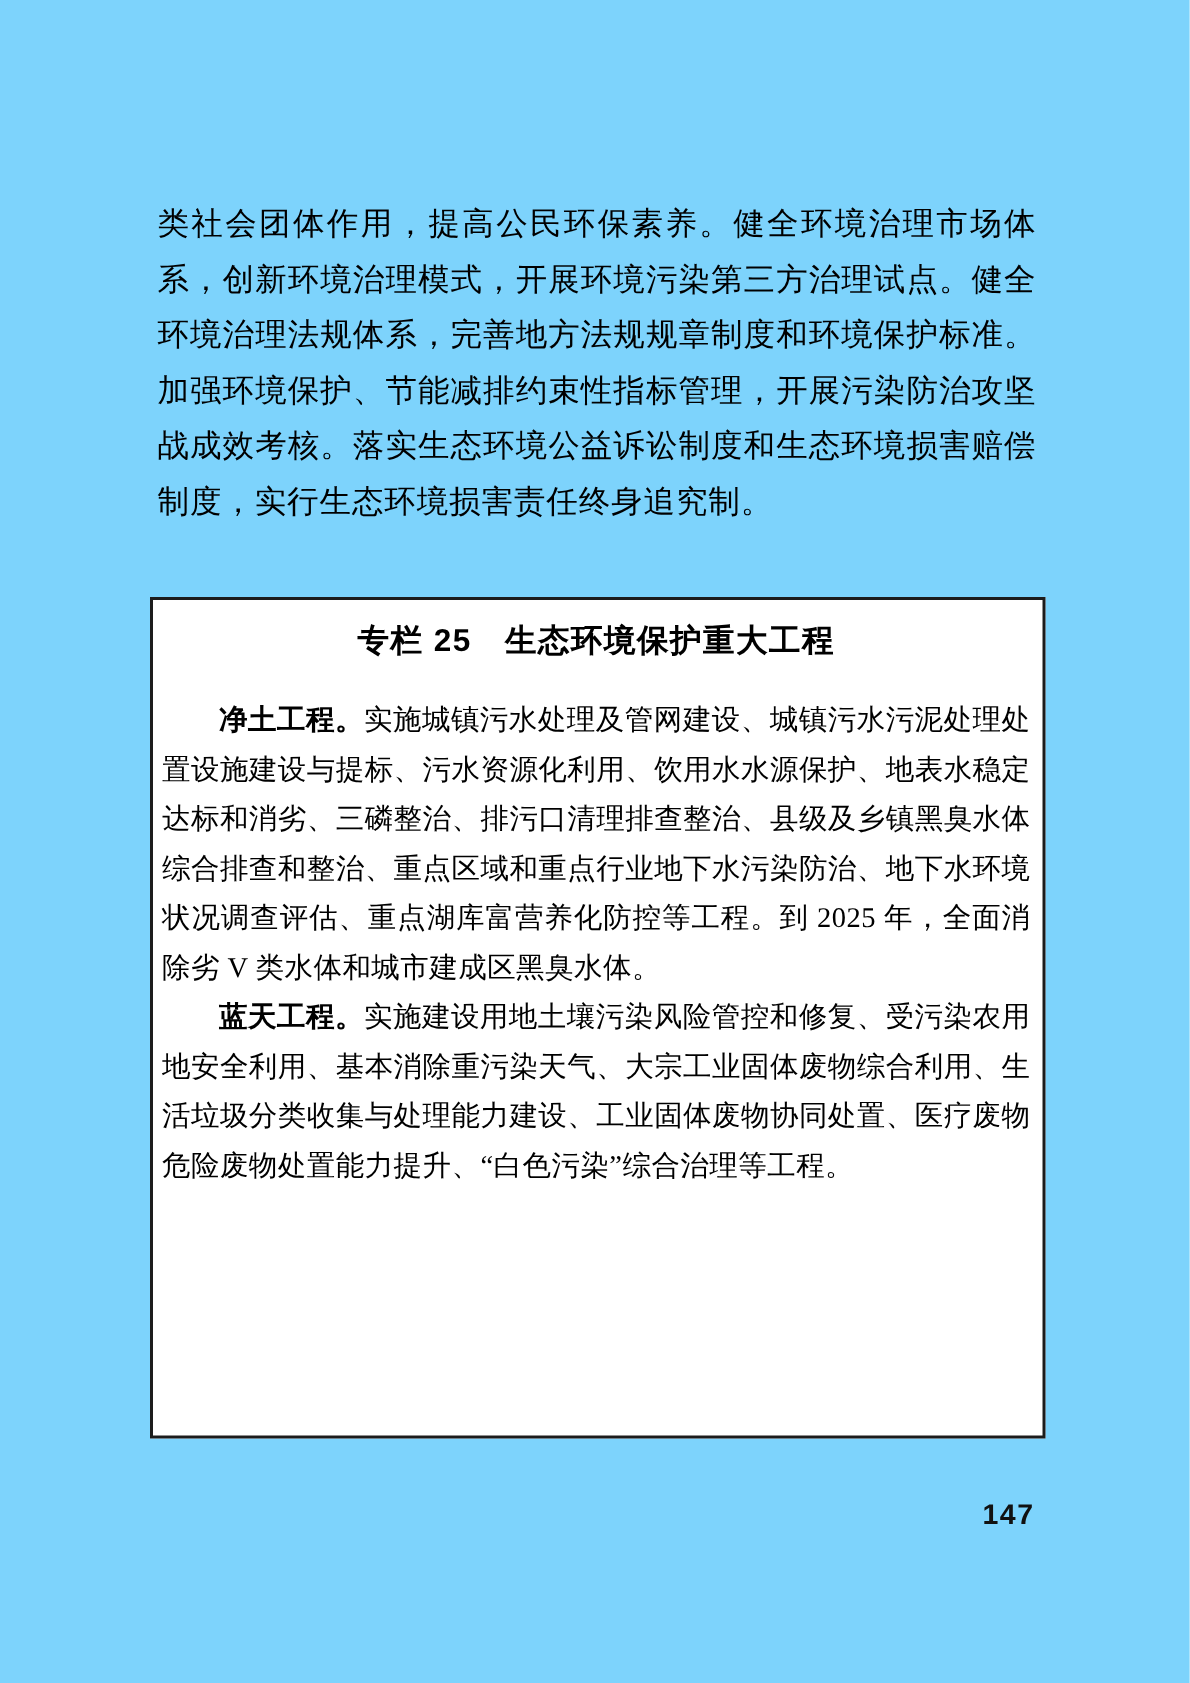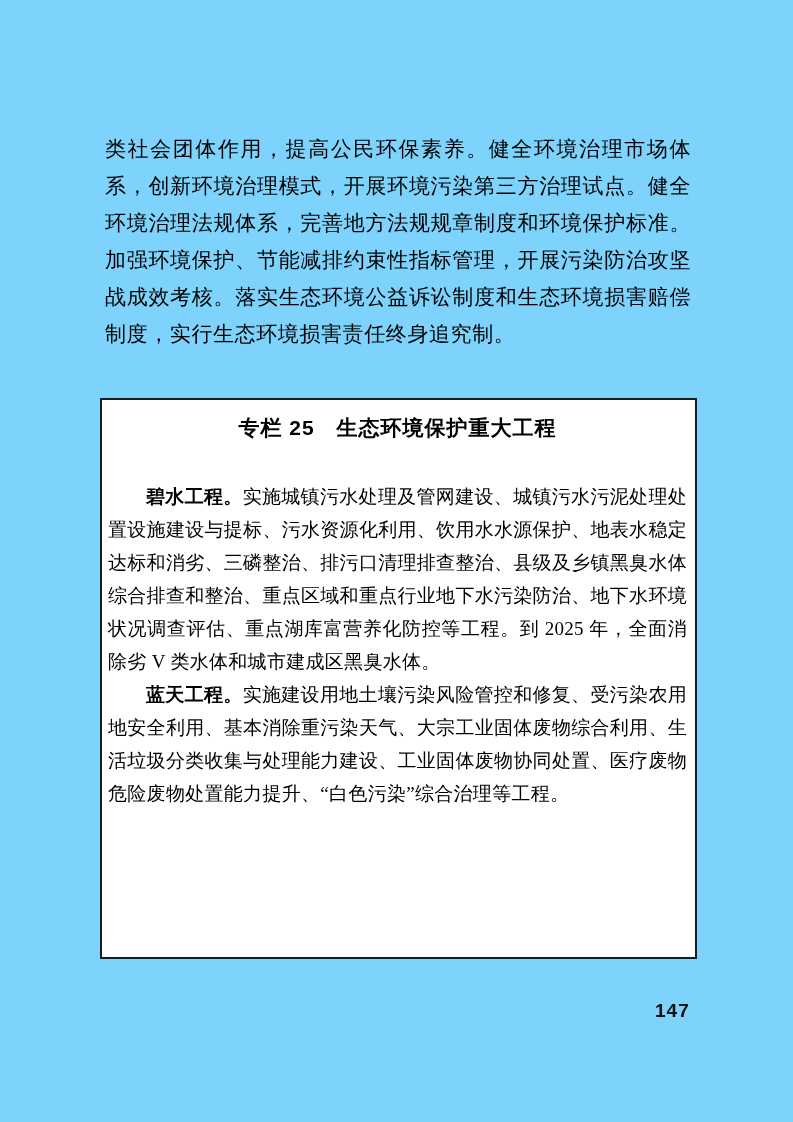--- a/index.html
+++ b/index.html
@@ -28,21 +28,21 @@
     left: 100px;
     top: 398px;
     width: 597px;
     height: 561px;
     border: 2px solid #1c1c1c;
     box-sizing: border-box;
     padding: 13px 8px 0 6px;
     background: #ffffff;
   }
   .box-title {
-    margin: 0 0 37px 0;
+    margin: 0 0 21px 0;
     text-align: center;
     font-family: "Liberation Sans", "DejaVu Sans", sans-serif;
     font-weight: bold;
     font-size: 21px;
     line-height: 30px;
     letter-spacing: 1px;
   }
   .box-para {
     margin: 0;
     font-size: 19px;
@@ -69,20 +69,20 @@
 <body>
 
 <div class="page">
 
   <div class="body-text">类社会团体作用，提高公民环保素养。健全环境治理市场体系，创新环境治理模式，开展环境污染第三方治理试点。健全环境治理法规体系，完善地方法规规章制度和环境保护标准。加强环境保护、节能减排约束性指标管理，开展污染防治攻坚战成效考核。落实生态环境公益诉讼制度和生态环境损害赔偿制度，实行生态环境损害责任终身追究制。</div>
 
   <div class="feature-box">
     <h2 class="box-title">专栏 25　生态环境保护重大工程</h2>
 
 
-    <p class="box-para"><span class="para-label">碧水工程。</span><span>实施城镇污水处理及管网建设、城镇污水污泥处理处置设施建设与提标、污水资源化利用、饮用水水源保护、地表水稳定达标和消劣、三磷整治、排污口清理排查整治、县级及乡镇黑臭水体综合排查和整治、重点区域和重点行业地下水污染防治、地下水环境状况调查评估、重点湖库富营养化防控等工程。到 2025 年，全面消除劣 V 类水体和城市建成区黑臭水体。</span></p>
+    <p class="box-para"><span class="para-label">净土工程。</span><span>实施城镇污水处理及管网建设、城镇污水污泥处理处置设施建设与提标、污水资源化利用、饮用水水源保护、地表水稳定达标和消劣、三磷整治、排污口清理排查整治、县级及乡镇黑臭水体综合排查和整治、重点区域和重点行业地下水污染防治、地下水环境状况调查评估、重点湖库富营养化防控等工程。到 2025 年，全面消除劣 V 类水体和城市建成区黑臭水体。</span></p>
 
     <p class="box-para"><span class="para-label">蓝天工程。</span><span>实施建设用地土壤污染风险管控和修复、受污染农用地安全利用、基本消除重污染天气、大宗工业固体废物综合利用、生活垃圾分类收集与处理能力建设、工业固体废物协同处置、医疗废物危险废物处置能力提升、“白色污染”综合治理等工程。</span></p>
   </div>
 
   <div class="page-number">147</div>
 
 </div>
 
 </body></html>

